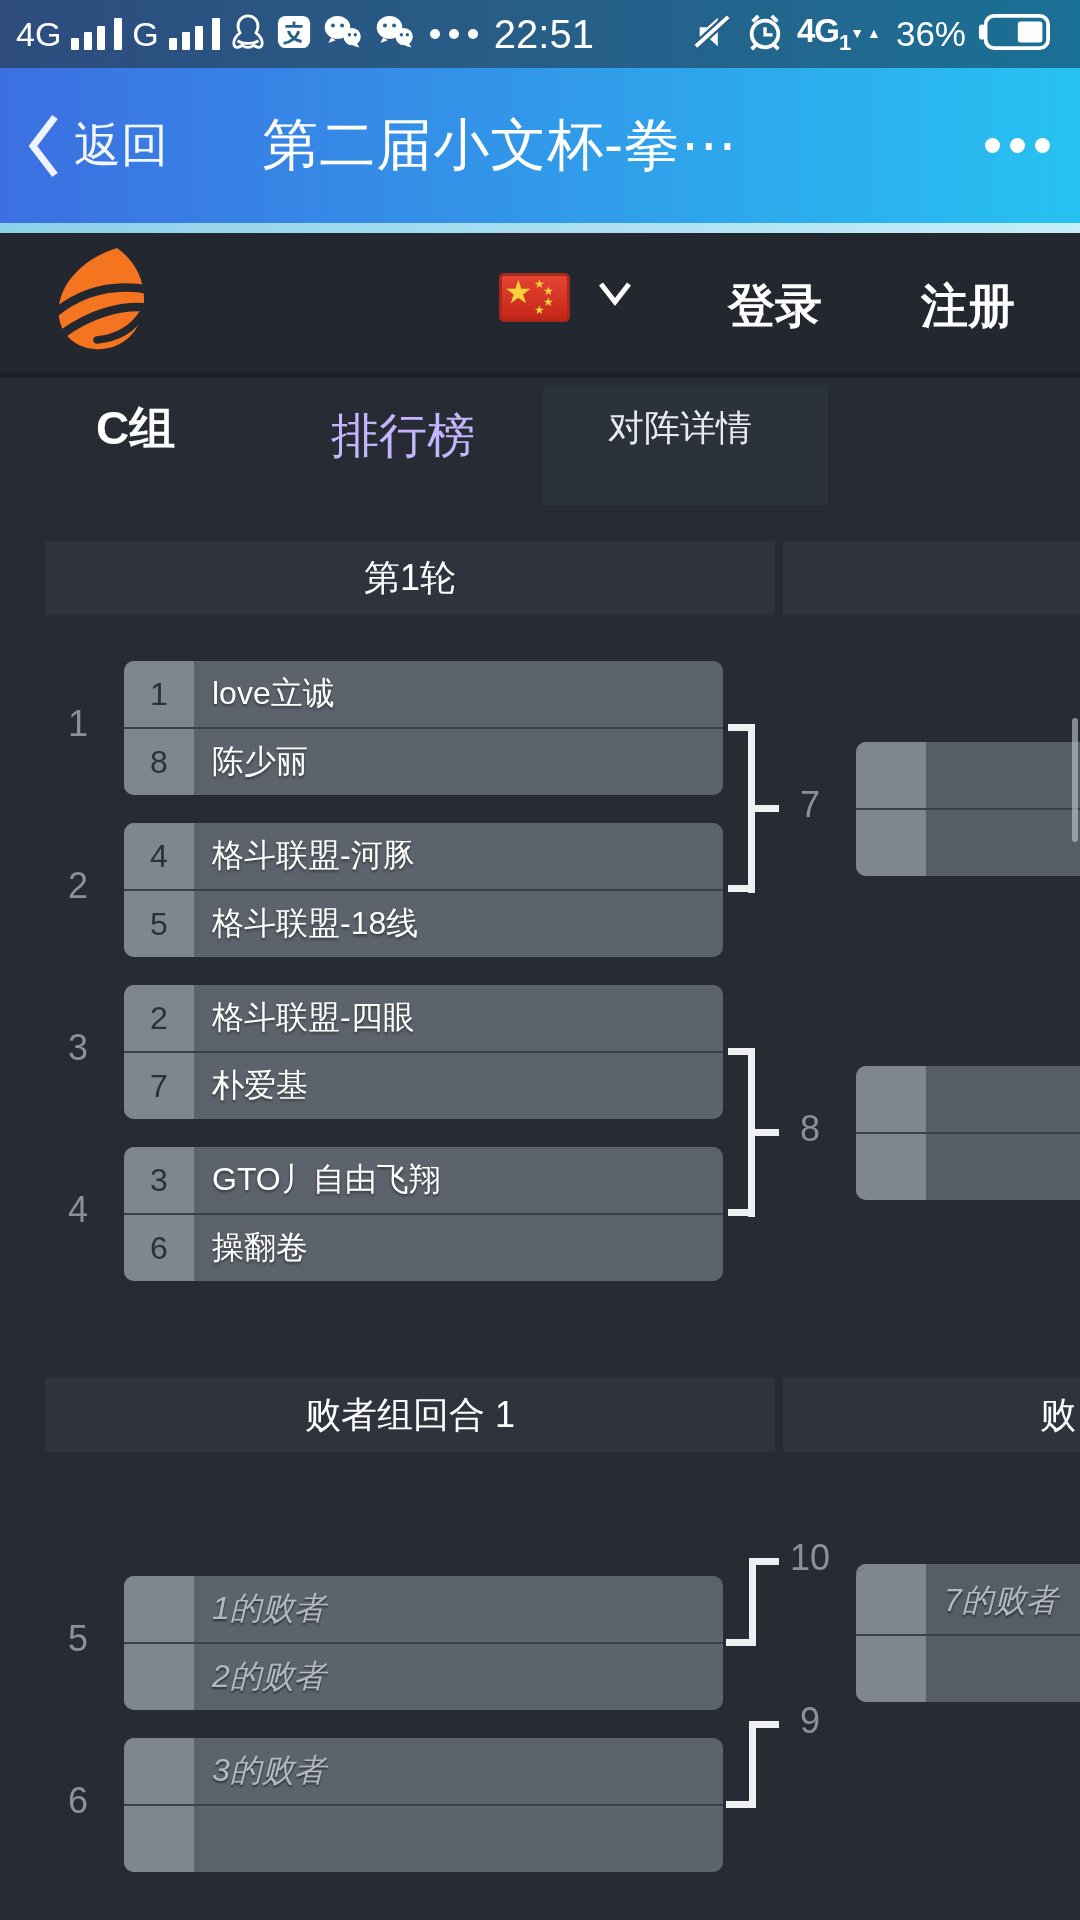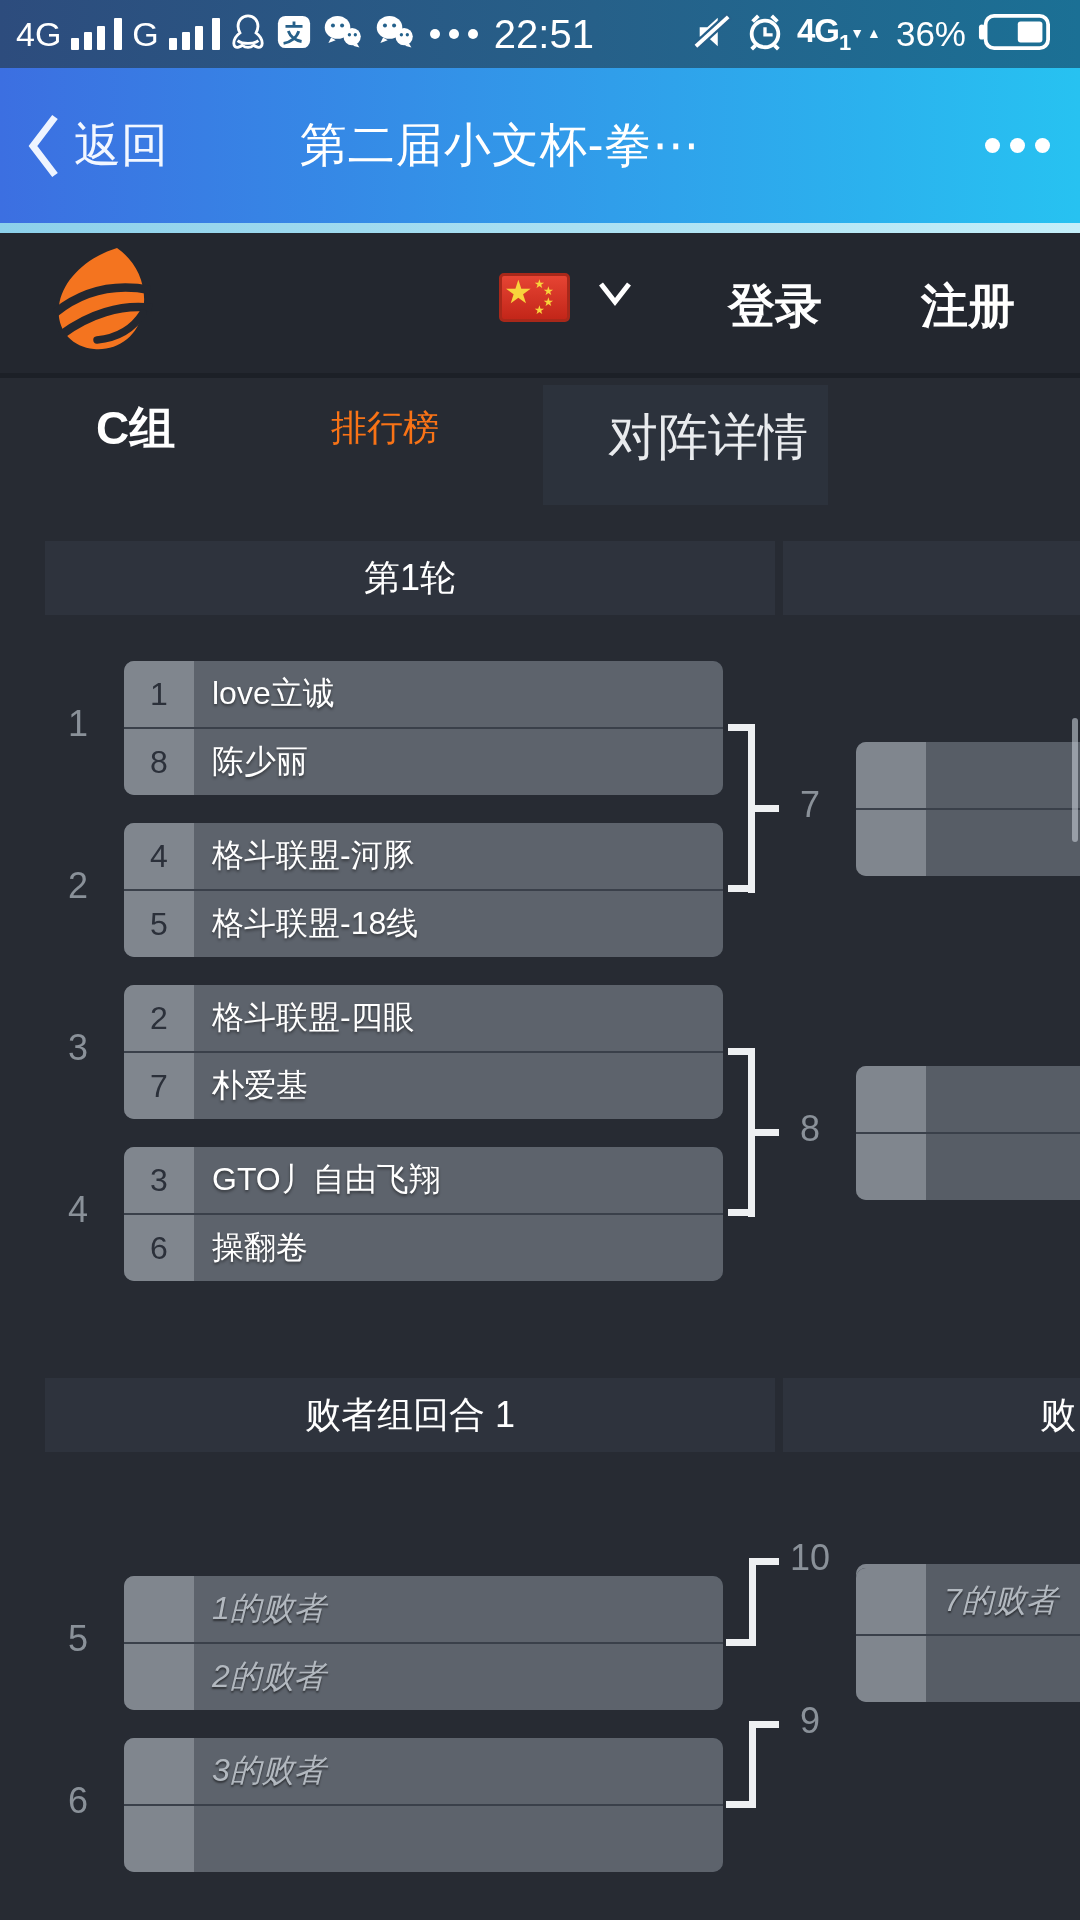--- a/index.html
+++ b/index.html
@@ -16,38 +16,38 @@
 .sb-dots{display:inline-flex;align-items:center;gap:9px;margin-left:4px}
 .sb-dots i{display:block;width:10px;height:10px;border-radius:50%;background:#fff}
 .sb-4g{display:flex;align-items:center;line-height:1}
 .sb-4g .t{font-size:33px;font-weight:bold;letter-spacing:-1px}
 .sb-4g .t sub{font-size:22px}
 .sb-4g .arr{font-size:14px;letter-spacing:3px;margin-top:-3px}
 .sb-pct{font-size:35px}
 
 .navbar{position:absolute;left:0;top:68px;width:1080px;height:155px;background:linear-gradient(90deg,#3c6fe1 0%,#27c2f1 100%)}
 .nav-back{position:absolute;left:26px;top:0;height:155px;display:flex;align-items:center;gap:12px;color:#f2f7ff;font-size:47px}
-.nav-title{position:absolute;left:0;top:0;width:1000px;height:155px;display:flex;align-items:center;justify-content:center;color:#fff;font-size:47px;letter-spacing:1px}
+.nav-title{position:absolute;left:0;top:0;width:1000px;height:155px;display:flex;align-items:center;justify-content:center;color:#fff;font-size:56px;letter-spacing:1px}
 .nav-menu{position:absolute;right:30px;top:0;height:155px;display:flex;align-items:center;gap:10px}
 .nav-menu i{display:block;width:15px;height:15px;border-radius:50%;background:#fff}
 .navstrip{position:absolute;left:0;top:223px;width:1080px;height:10px;background:linear-gradient(90deg,#8cd0ea,#c4eef9)}
 
 .appheader{position:absolute;left:0;top:233px;width:1080px;height:145px;background:#23272f;border-bottom:5px solid #1c2027}
 .logo{position:absolute;left:53px;top:14px}
 .flag{position:absolute;left:499px;top:40px;width:71px;height:49px;border:3px solid #a8281a;border-radius:5px;background:linear-gradient(180deg,#e64433,#c32619);overflow:hidden}
 .flag .big{position:absolute;left:2px;top:-3px;color:#f8d43c;font-size:32px}
 .flag .s{position:absolute;color:#f8d43c;font-size:12px}
 .chev-down{position:absolute;left:598px;top:47px}
 .hdr-link{position:absolute;top:0;height:145px;line-height:145px;color:#fff;font-size:47px;font-weight:700}
 
 .tabpanel{position:absolute;left:543px;top:385px;width:285px;height:120px;background:#2c323c}
 .tab{position:absolute;white-space:nowrap}
 .tab-a{left:96px;top:398px;font-size:46px;font-weight:700;color:#fff}
-.tab-b{left:331px;top:404px;font-size:36px;color:#f97316}
-.tab-c{left:608px;top:404px;font-size:50px;color:#e9ebee}
+.tab-b{left:331px;top:404px;font-size:48px;color:#c4b5fd}
+.tab-c{left:608px;top:404px;font-size:36px;color:#e9ebee}
 
 .secbar{position:absolute;background:#2e333d;height:74px;color:#fff;font-size:36px;display:flex;align-items:center;justify-content:center;overflow:hidden;white-space:nowrap}
 .secbar.partial{justify-content:flex-start}
 .match{position:absolute;left:124px;width:599px;border-radius:10px;overflow:hidden;background:#3a404a}
 .match .row{height:66px;display:flex;background:#5d636c}
 .match .row + .row{margin-top:2px}
 .seed{width:70px;background:#80868e;color:#2b303a;display:flex;align-items:center;justify-content:center;font-size:32px;flex:none}
 .pname{flex:1;display:flex;align-items:center;padding-left:18px;color:#fff;font-size:32px;text-shadow:0 2px 3px rgba(0,0,0,.45);white-space:nowrap;overflow:hidden}
 .pname.ph{color:#b2b8bf;font-style:italic;text-shadow:0 2px 2px rgba(0,0,0,.5)}
 .advbox{position:absolute;left:856px;width:224px;border-radius:10px 0 0 10px;overflow:hidden;background:#3a404a}

